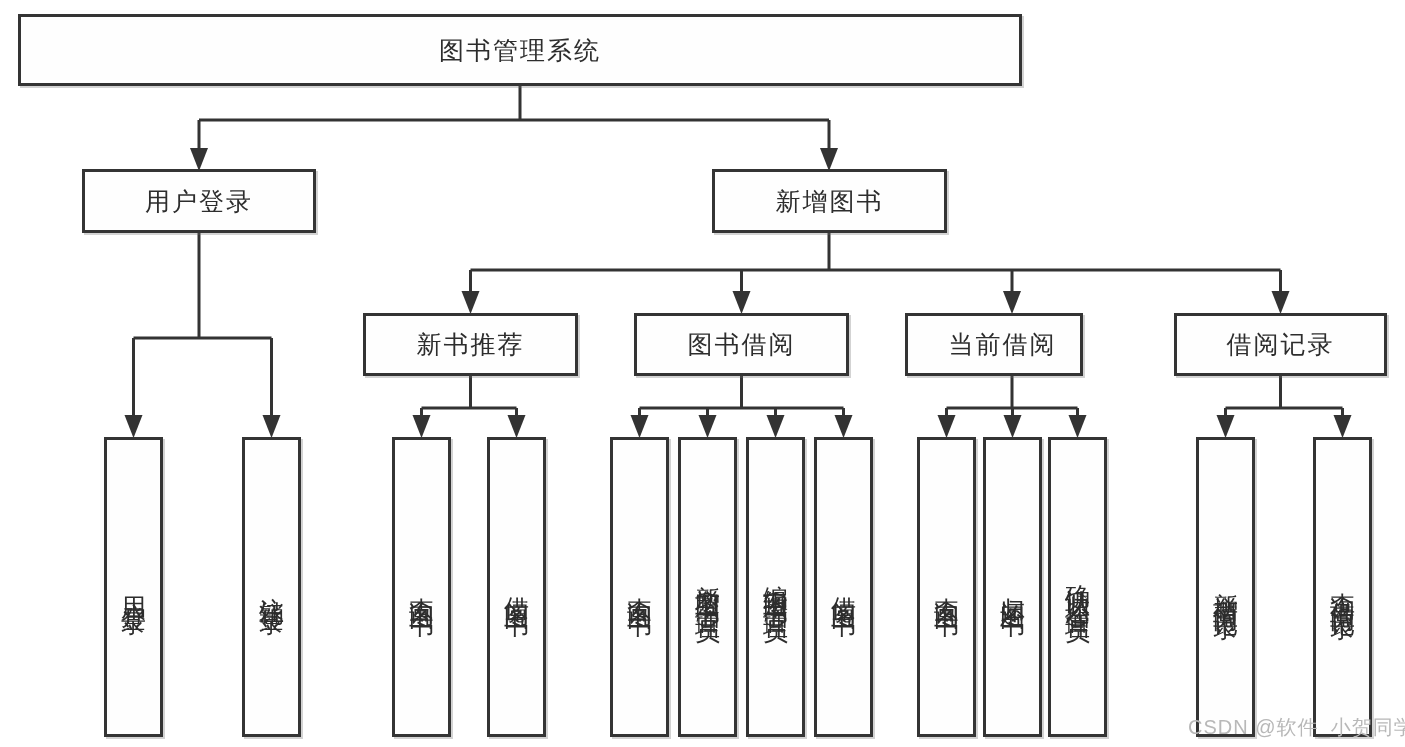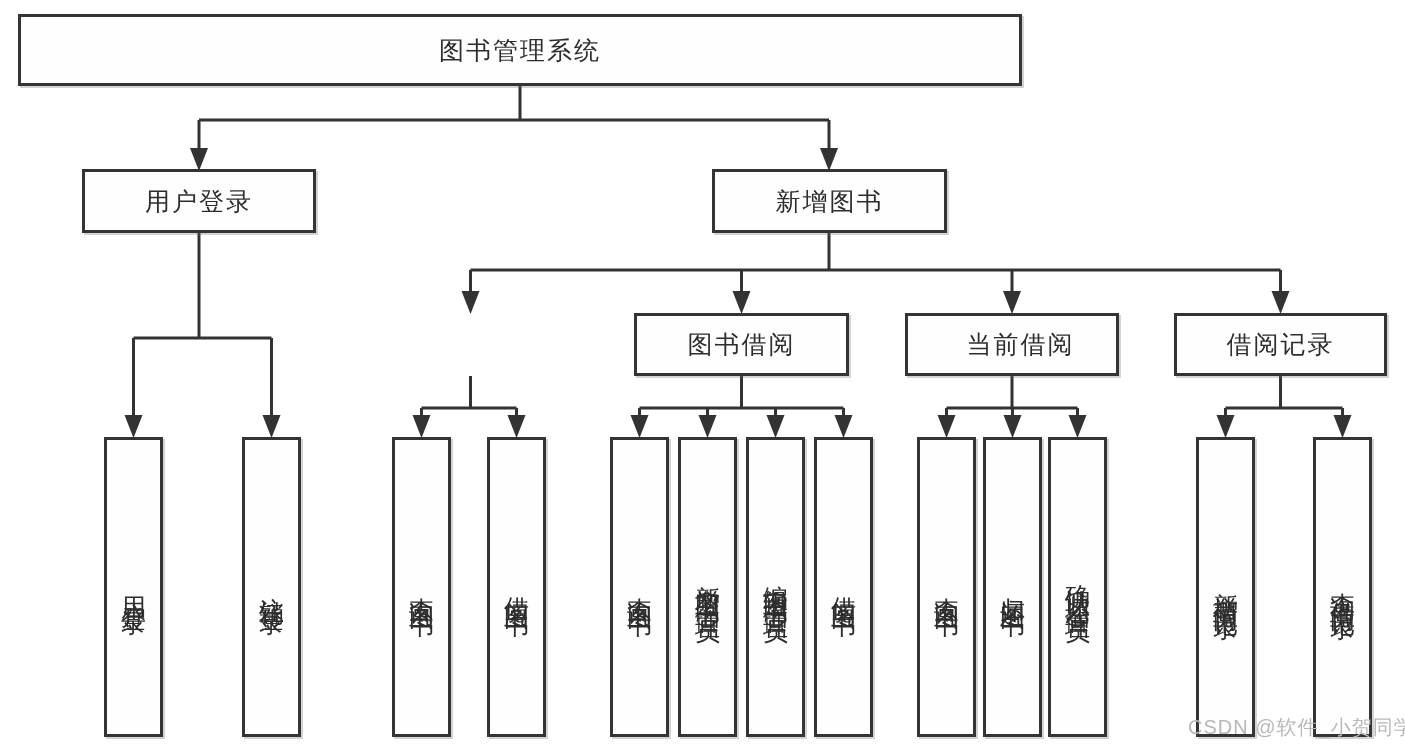--- a/index.html
+++ b/index.html
@@ -54,21 +54,21 @@
     letter-spacing: 5px;
     line-height: 1;
     white-space: nowrap;
   }
   
   .n-root  { left: 18px;  top: 14px;  width: 1004px; height: 72px; }
   .n-login { left: 82px;  top: 169px; width: 234px;  height: 64px; }
   .n-mgmt  { left: 712px; top: 169px; width: 235px;  height: 64px; }
   .n-l3a   { left: 363px; top: 313px; width: 215px;  height: 63px; }
   .n-l3b   { left: 634px; top: 313px; width: 215px;  height: 63px; font-family: Liberation Mono, monospace; }
-  .n-l3c   { left: 905px; top: 313px; width: 214px;  height: 63px; padding-left: 17px; }
+  .n-l3c   { left: 905px; top: 313px; width: 178px;  height: 63px; padding-left: 17px; }
   .n-l3d   { left: 1174px;top: 313px; width: 213px;  height: 63px; }
   .leaf    { top: 437px; width: 59px; height: 300px; }
   .lf-u1 { left: 104px; }
   .lf-u2 { left: 242px; }
   .lf-n1 { left: 392px; }
   .lf-n2 { left: 487px; }
   .lf-b1 { left: 610px; }
   .lf-b2 { left: 678px; }
   .lf-b3 { left: 746px; }
   .lf-b4 { left: 814px; }
@@ -141,20 +141,21 @@
       <polygon points="1216.5,415 1234.5,415 1225.5,438"></polygon>
       <polygon points="1333.5,415 1351.5,415 1342.5,438"></polygon>
     </g>
   </svg>
 
   <div class="box h n-root">图书管理系统</div>
 
   <div class="box h n-login">用户登录</div>
   <div class="box h n-mgmt">新增图书</div>
 
+  <div class="box h n-l3a">新书推荐</div>
   <div class="box h n-l3b">图书借阅</div>
   <div class="box h n-l3c">当前借阅</div>
   <div class="box h n-l3d">借阅记录</div>
 
   <div class="box v leaf lf-u1">用户登录</div>
   <div class="box v leaf lf-u2">注销登录</div>
 
   <div class="box v leaf lf-n1">查询图书</div>
   <div class="box v leaf lf-n2">借阅图书</div>
 

